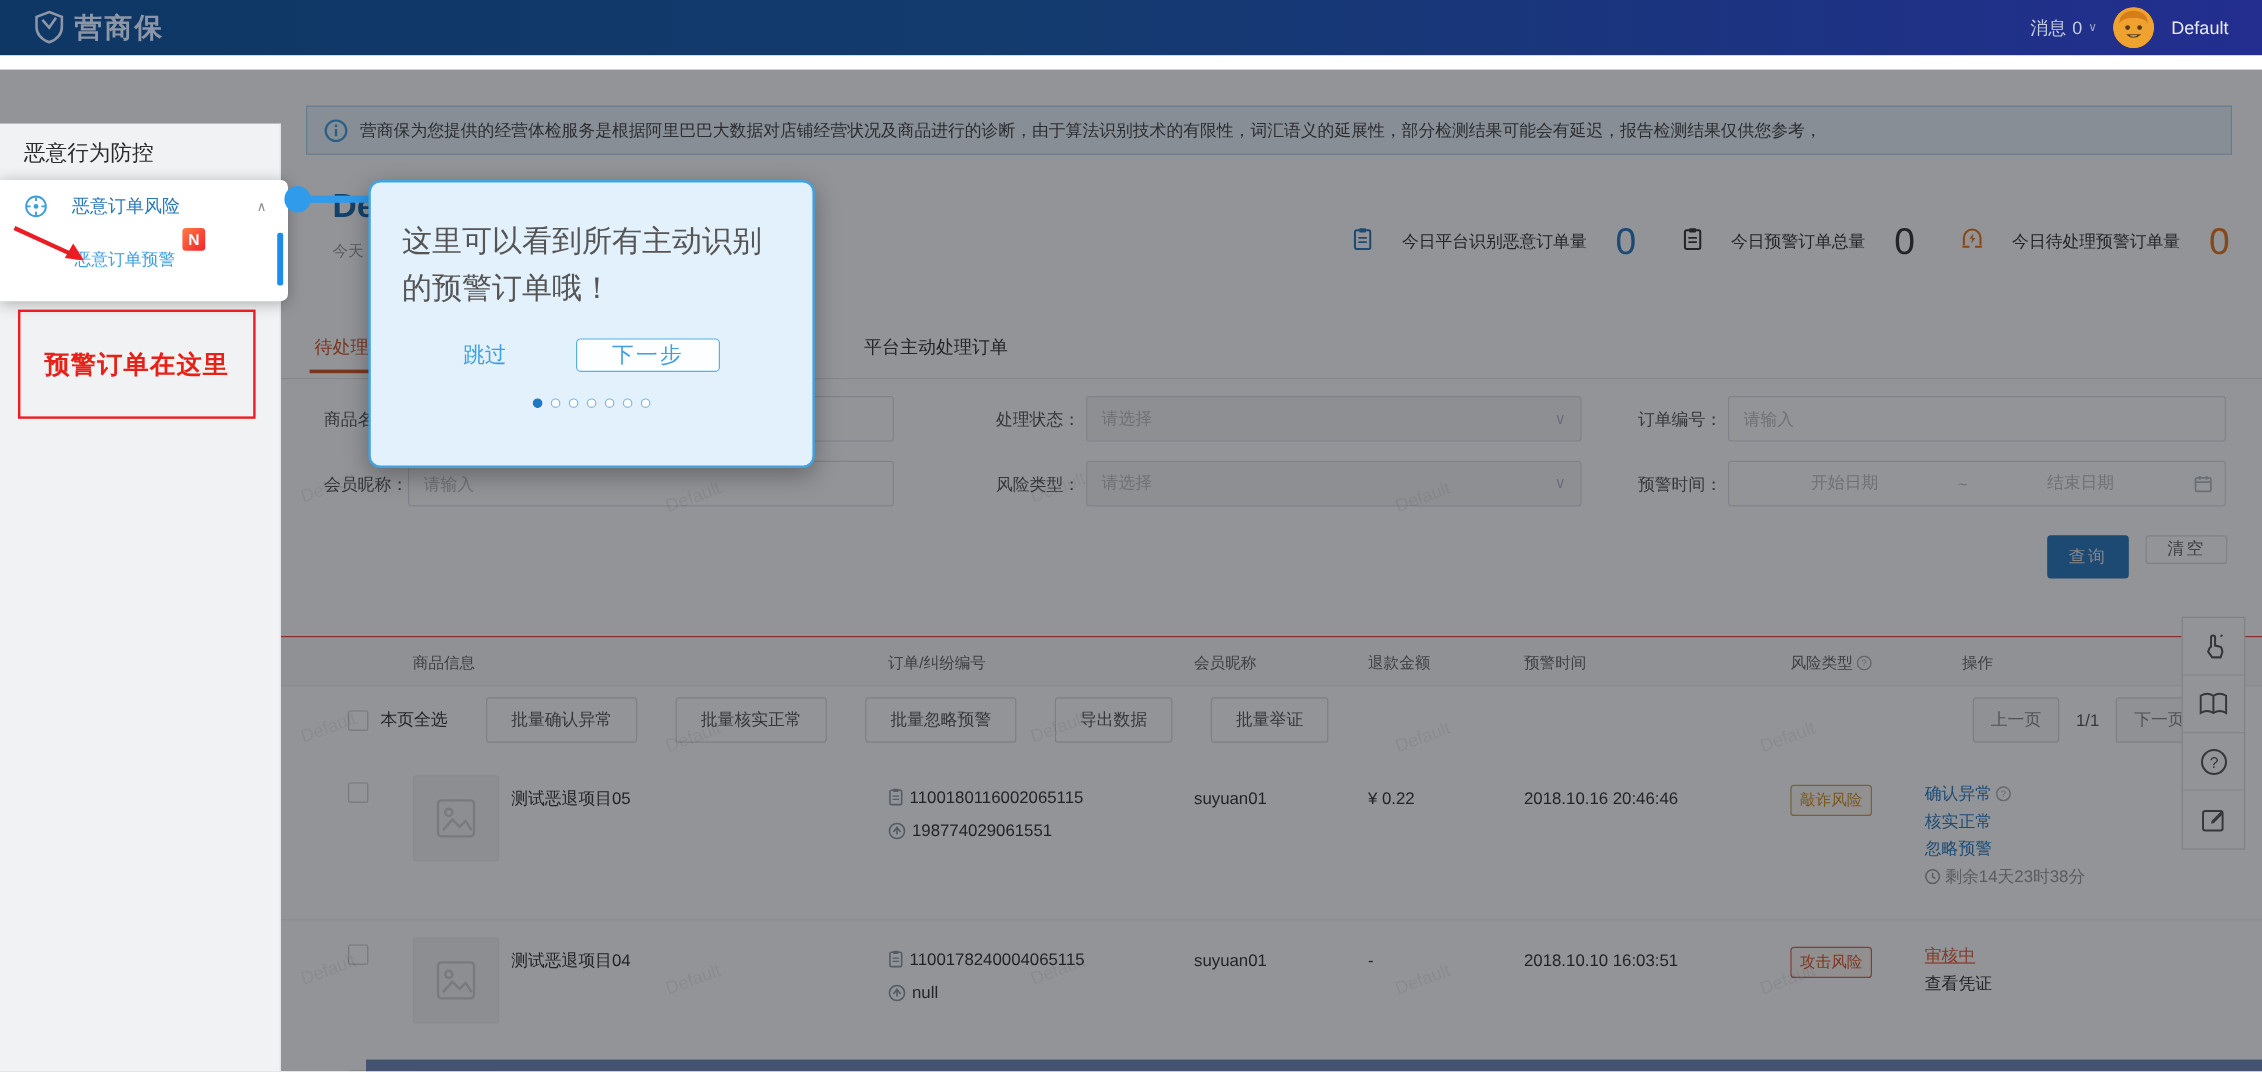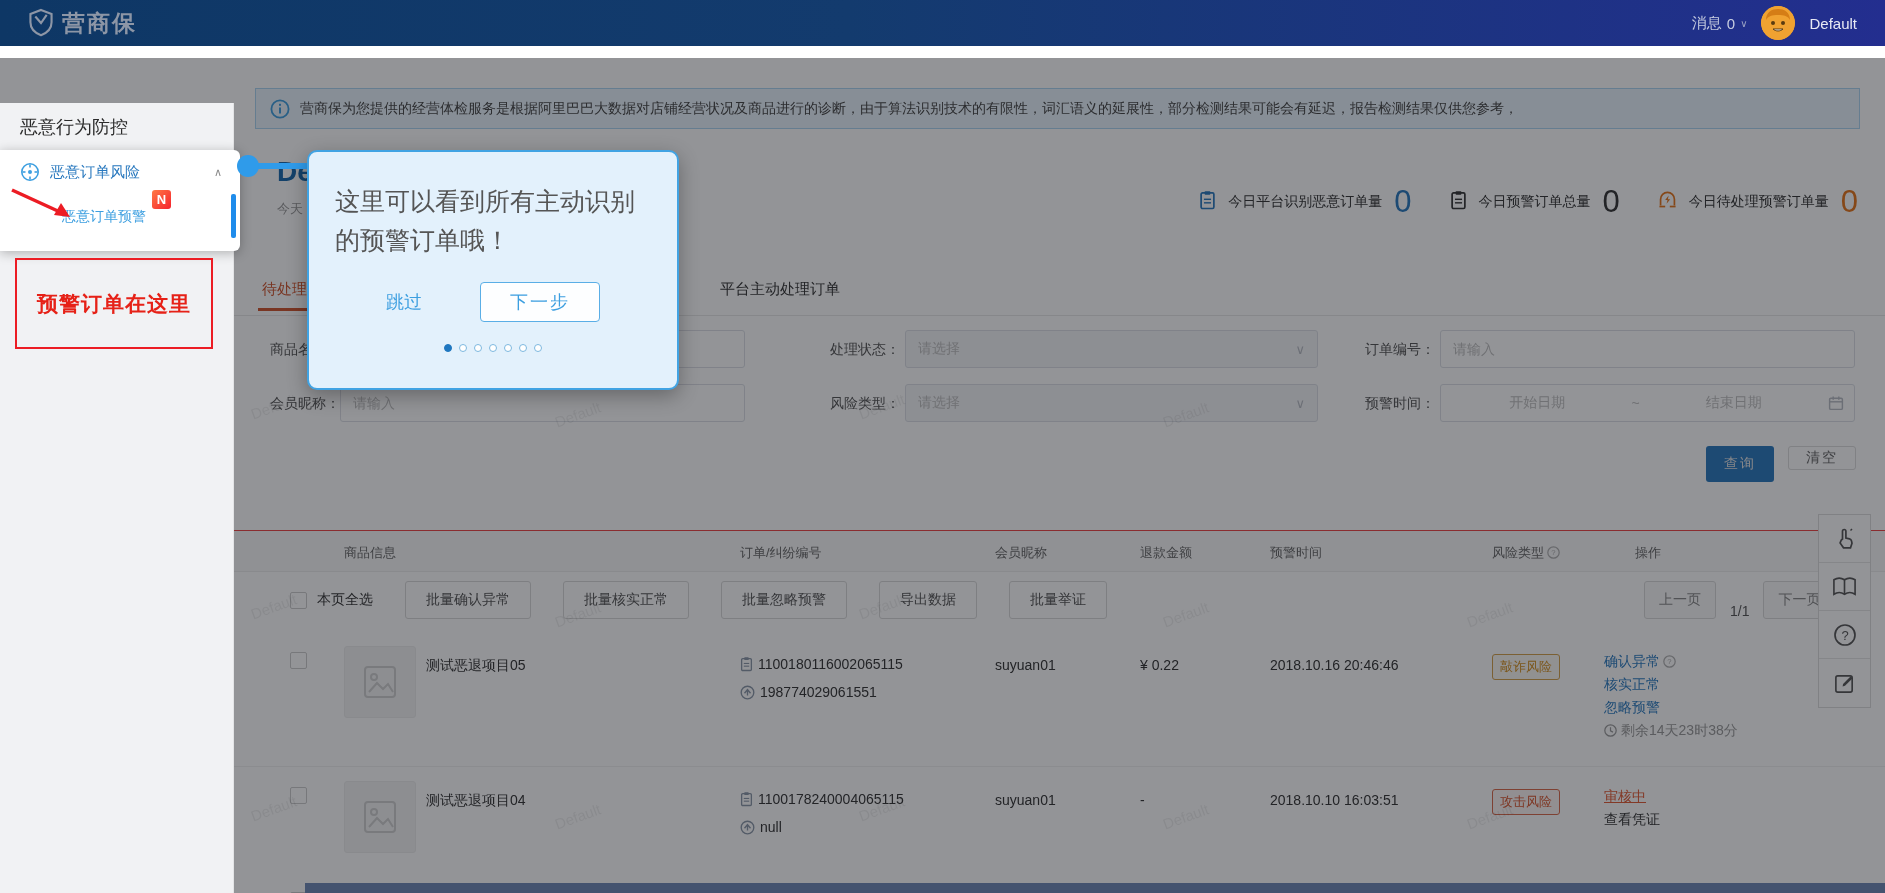--- a/index.html
+++ b/index.html
@@ -19,21 +19,21 @@
   .avatar { width:34px; height:34px; border-radius:50%; background:#f0a231; overflow:hidden; display:flex; align-items:center; justify-content:center; }
   .account-name { color:#e8eaf4; font-size:15px; }
 
   
   .sidebar { position:absolute; left:0; top:103px; width:234px; bottom:0; background:#f1f2f4;
              border-right:1px solid #e3e4e6; z-index:15; }
   .sidebar-title { font-size:18px; color:#2b2b2b; padding:12px 0 14px 20px; border-bottom:1px solid #e4e5e7; }
 
   .menu-card { position:absolute; left:0; top:150px; width:240px; height:101px; background:#fff;
                border-radius:0 6px 6px 0; box-shadow:0 2px 12px rgba(0,0,0,0.28); z-index:20; }
-  .menu-row { display:flex; align-items:center; gap:10px; padding:12px 14px 8px 20px; }
+  .menu-row { display:flex; align-items:center; gap:20px; padding:12px 14px 8px 20px; }
   .menu-label { color:#2878be; font-size:15px; flex:1; }
   .menu-caret { color:#8a8a8a; font-size:11px; margin-right:4px; }
   .submenu-row { position:relative; height:52px; }
   .submenu-label { position:absolute; left:62px; top:18px; color:#3d9fe0; font-size:14px; cursor:pointer; }
   .menu-badge { position:absolute; left:152px; top:0px; width:19px; height:19px; border-radius:3px;
                 background:linear-gradient(135deg,#ff7a45,#f5222d); color:#fff; font-size:13px; font-weight:bold;
                 display:flex; align-items:center; justify-content:center; }
   .submenu-bar { position:absolute; right:4px; top:4px; width:5px; height:44px; background:#1f8ceb; border-radius:2px; }
 
   
@@ -46,21 +46,21 @@
   .main { position:absolute; left:234px; top:58px; width:1651px; bottom:0; background:#fff; z-index:1; }
 
   .banner { position:absolute; left:21px; top:30px; width:1605px; height:41px; background:#eaf5fd;
             border:1px solid #abd6f2; display:flex; align-items:center; gap:10px; padding:0 14px;
             font-size:14px; color:#444; }
 
   .page-title { position:absolute; left:43px; top:98px; font-size:28px; font-weight:bold; color:#1769ad; }
   .page-subtitle { position:absolute; left:43px; top:142px; font-size:13px; color:#999; }
 
   .stats { position:absolute; right:27px; top:128px; display:flex; align-items:center; gap:38px; }
-  .stat { display:flex; align-items:center; gap:12px; }
+  .stat { display:flex; align-items:center; gap:24px; }
   .stat-label { font-size:14px; color:#333; }
   .stat-value { font-size:31px; font-weight:400; line-height:1; }
   .stat-blue .stat-value, .stat-blue .stat-ic { color:#2878be; }
   .stat-dark .stat-value, .stat-dark .stat-ic { color:#333; }
   .stat-orange .stat-value, .stat-orange .stat-ic { color:#e6751a; }
 
   .tabs { position:absolute; left:0; top:222px; width:100%; height:36px; border-bottom:1px solid #e8e8e8; }
   .tab { position:absolute; top:0; font-size:15px; cursor:pointer; }
   .tab1 { left:28px; color:#d0542c; }
   .tab1::after { content:""; position:absolute; left:-4px; right:-4px; bottom:-12px; height:3px; background:#d0542c; }
@@ -97,21 +97,21 @@
   .th-help { display:inline-flex; vertical-align:-2px; margin-left:3px; color:#b0b0b0; }
   .col-info { left:110px; } .col-order { left:506px; } .col-member { left:761px; }
   .col-refund { left:906px; } .col-time { left:1036px; } .col-risk { left:1258px; } .col-act { left:1401px; }
 
   .batch-row { position:absolute; left:0; top:517px; width:100%; height:50px; display:flex; align-items:center; }
   .cb { width:17px; height:17px; border:1px solid #ccc; border-radius:2px; background:#fff; cursor:pointer; }
   .batch-cb { margin-left:56px; }
   .select-all { margin-left:10px; font-size:14px; color:#333; }
   .batch-btn { margin-left:32px; height:38px; padding:0 20px; background:#fff; border:1px solid #d9d9d9;
                border-radius:3px; font-size:14px; color:#555; cursor:pointer; }
-  .pager { position:absolute; top:6px; display:flex; align-items:flex-end; gap:14px; }
+  .pager { position:absolute; top:6px; display:flex; align-items:center; gap:14px; }
   .pager { left:1410px; }
   .pg-btn { height:38px; padding:0 14px; background:#fafafa; border:1px solid #d9d9d9; border-radius:3px;
             font-size:14px; color:#888; cursor:pointer; }
   .pg-num { font-size:14px; color:#555; }
 
   .trow { position:absolute; left:0; width:100%; border-bottom:1px solid #f0f0f0; }
   .row1 { top:574px; height:135px; }
   .row2 { top:709px; height:135px; }
   .row3 { top:814px; height:135px; }
   .tcell { position:absolute; font-size:13px; color:#333; }
@@ -157,21 +157,21 @@
 
   .connector-line { position:absolute; left:246px; top:163px; width:66px; height:6px; background:#2f9bea; z-index:30; }
   .connector-dot { position:absolute; left:237px; top:155px; width:22px; height:22px; border-radius:50%; background:#2f9bea; z-index:31; }
 
   .popup { position:absolute; left:307px; top:150px; width:372px; height:240px; background:#e3f1fc;
            border:2px solid #41a3e3; border-radius:10px; z-index:32; box-shadow:0 6px 20px rgba(0,0,0,0.3);
            padding:30px 26px 0 26px; }
   .popup-text { font-size:25px; color:#555; line-height:1.55; }
   .popup-actions { margin-top:22px; display:flex; align-items:center; justify-content:center; gap:58px; }
   .skip-link { color:#3d9fe0; font-size:18px; cursor:pointer; }
-  .next-btn { width:120px; height:40px; background:#fdfeff; border:1px solid #5aaee6; border-radius:4px;
+  .next-btn { width:120px; height:28px; background:#fdfeff; border:1px solid #5aaee6; border-radius:4px;
               color:#3d9fe0; font-size:18px; cursor:pointer; letter-spacing:2px; }
   .dots { margin-top:22px; display:flex; justify-content:center; gap:7px; }
   .dot { width:8px; height:8px; border-radius:50%; background:#fff; border:1px solid #7db8e0; }
   .dot.active { background:#1f77c0; border-color:#1f77c0; }
 
   .bottom-bar { position:absolute; left:305px; top:883px; width:1580px; height:10px; background:#44536f; z-index:50; }
 </style>
 </head>
 <body>
 

